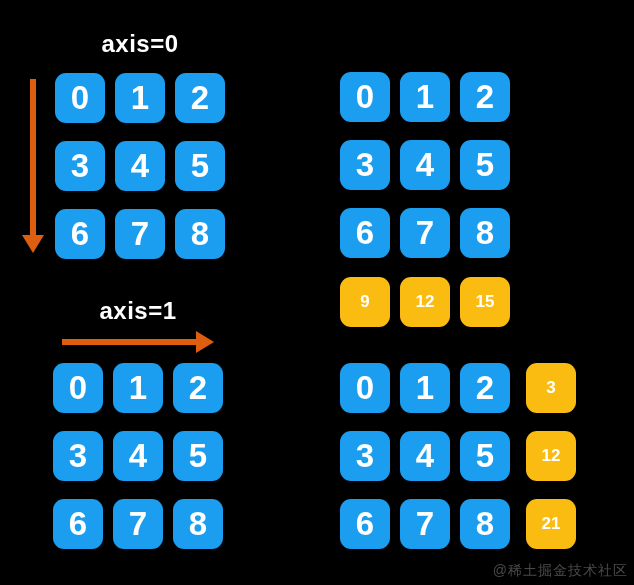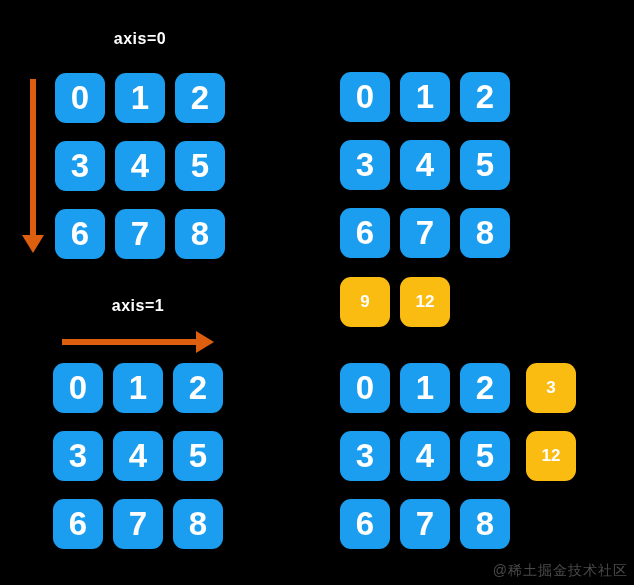--- a/index.html
+++ b/index.html
@@ -6,21 +6,21 @@
     --bg:#000000; --blue:#1B9DF0; --orange:#FBBC12; --arrow:#DD5E0E;
     --tile-text:#FFFFFF; --label-text:#FFFFFF; --wm:#4A4A4A;
   }
   html,body{margin:0;padding:0;background:#111;}
   .canvas{
     position:relative; width:634px; height:585px; background:var(--bg);
     overflow:hidden; font-family:"Liberation Sans", sans-serif;
   }
   .axis-label{
     position:absolute; width:170px; text-align:center;
-    color:var(--label-text); font-size:16px; font-weight:700; letter-spacing:.5px;
+    color:var(--label-text); font-size:24px; font-weight:700; letter-spacing:.5px;
   }
   .axis0-label{ left:55px; top:30px; }
   .axis1-label{ left:53px; top:288px;margin-top:9px; }
 
   .grid{
     position:absolute; display:grid;
     grid-template-columns:repeat(3,50px); grid-auto-rows:50px;
     column-gap:10px; row-gap:18px;
   }
   .grid-tl{ left:55px;  top:73px;  }
@@ -101,20 +101,21 @@
       <div class="tile blue">4</div>
       <div class="tile blue">5</div>
       <div class="tile blue">6</div>
       <div class="tile blue">7</div>
       <div class="tile blue">8</div>
     </div>
 
   <div class="sum-row">
       <div class="tile orange">9</div>
       <div class="tile orange">12</div>
+      <div class="tile orange">15</div>
     </div>
 
   <div class="axis-label axis1-label">axis=1</div>
 
   <div class="arrow-h-line"></div>
   <div class="arrow-h-head"></div>
 
   <div class="grid grid-bl">
       <div class="tile blue">0</div>
       <div class="tile blue">1</div>
@@ -135,17 +136,18 @@
       <div class="tile blue">4</div>
       <div class="tile blue">5</div>
       <div class="tile blue">6</div>
       <div class="tile blue">7</div>
       <div class="tile blue">8</div>
     </div>
 
   <div class="sum-col">
       <div class="tile orange">3</div>
       <div class="tile orange">12</div>
+      <div class="tile orange">21</div>
     </div>
 
   <div class="watermark">@稀土掘金技术社区</div>
 
 </div>
 
 </body></html>

